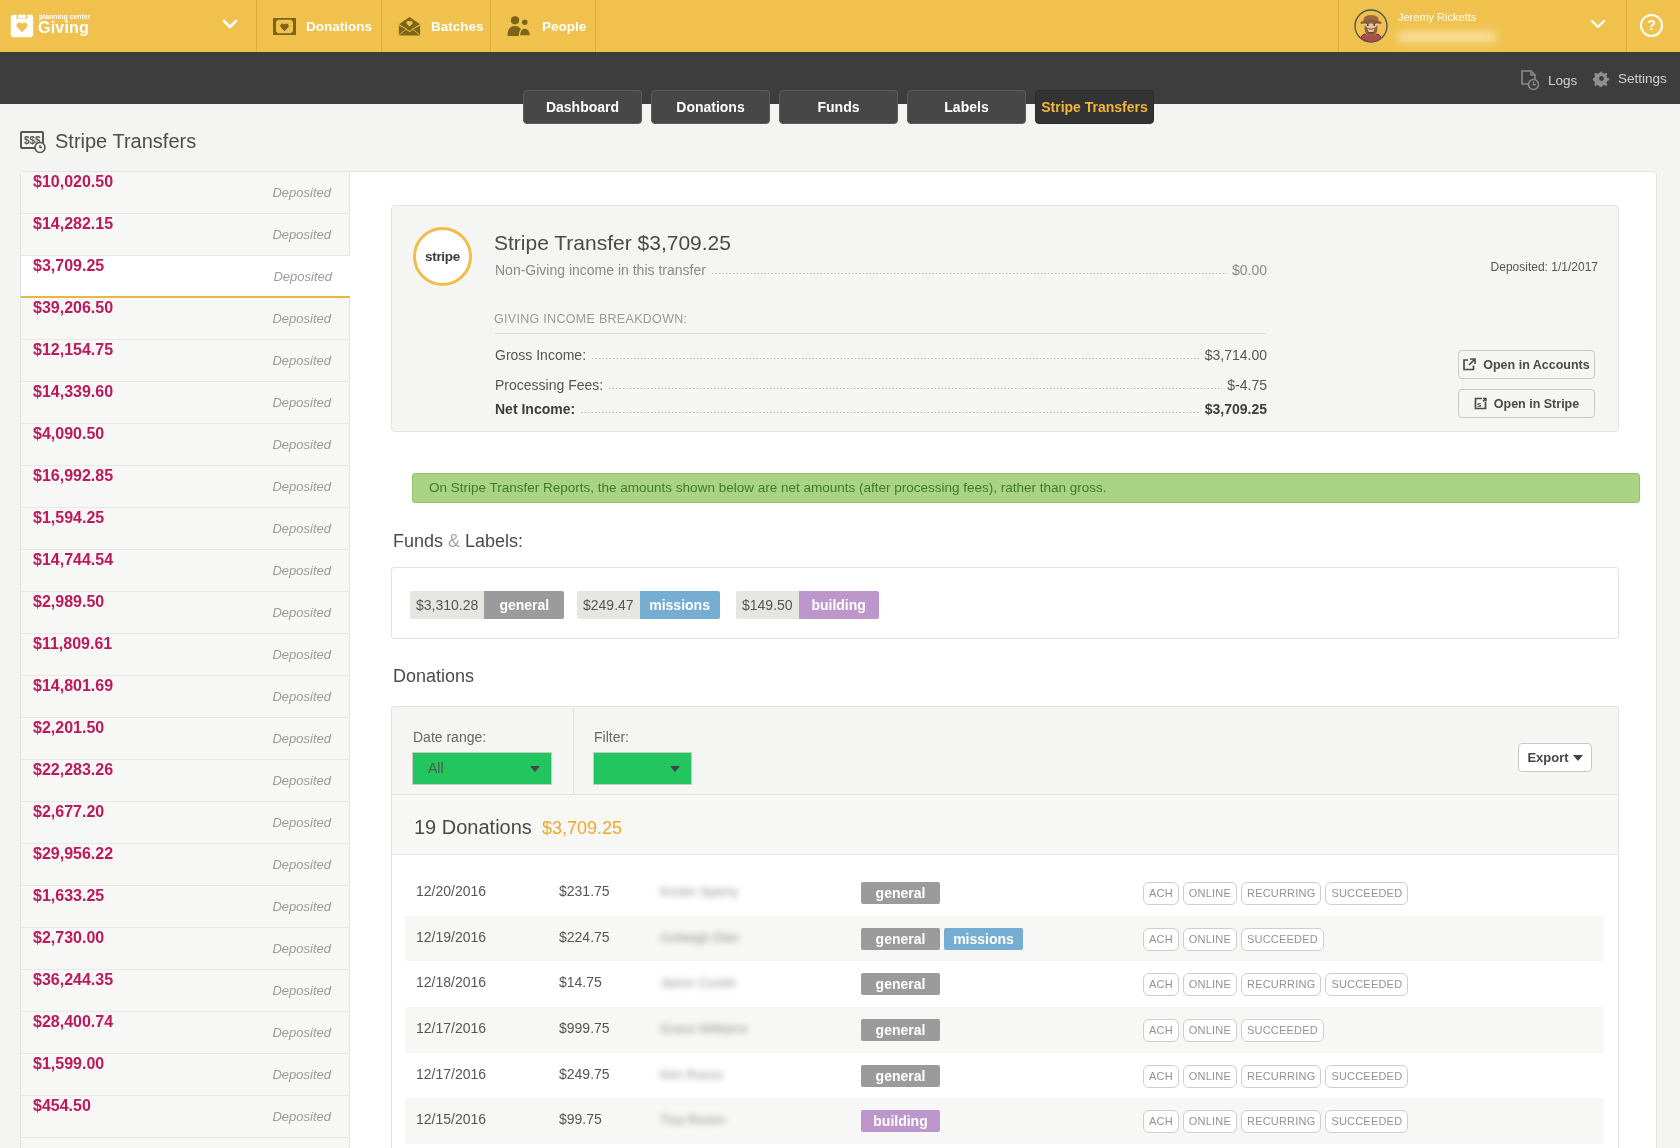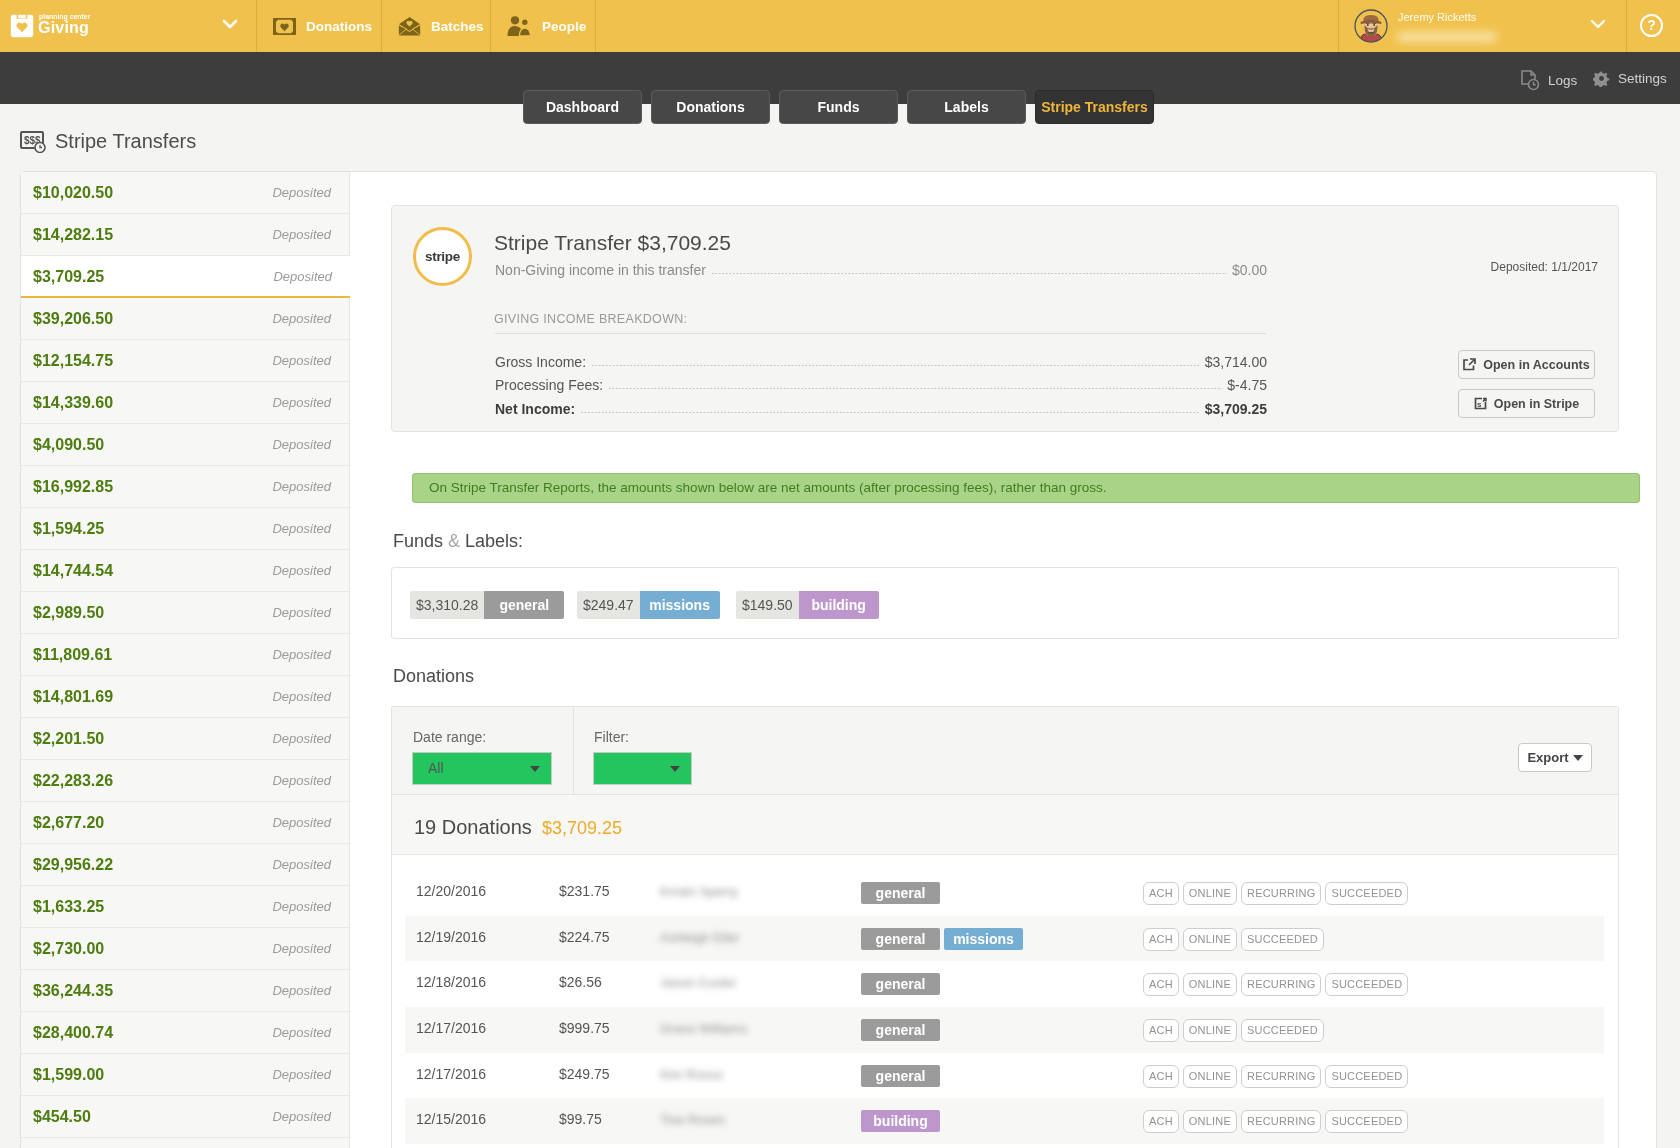--- a/index.html
+++ b/index.html
@@ -30,21 +30,21 @@
 .settings { position:absolute; left:1593px; top:18px; color:#d2d2d2; font-size:13.5px; display:flex; align-items:center; }
 
 
 .ptitle { position:absolute; left:20px; top:130px; display:flex; align-items:center; color:#4d4d4d; font-size:20px; }
 .ptitle svg { margin-right:9px; }
 
 
 .panel { position:absolute; left:20px; top:171px; width:1637px; height:1000px; background:#fff; border:1px solid #e2e2e0; border-radius:4px 4px 0 0; }
 .side { position:absolute; left:0; top:0; width:329px; height:1000px; border-right:1px solid #e5e5e3; }
 .srow { position:relative; height:42px; background:#f7f7f5; border-bottom:1px solid #e8e8e6; }
-.srow .amt { position:absolute; left:12px; top:12px; font-size:16px; font-weight:bold; color:#4d7c0f; }
+.srow .amt { position:absolute; left:12px; top:1px; font-size:16px; font-weight:bold; color:#be185d; }
 .srow .dep { position:absolute; right:18px; top:13px; font-size:13px; font-style:italic; color:#9b9b9b; }
 .srow.sel { background:#fff; border-bottom:2px solid #eab640; height:42px; margin-right:-1px; }
 .main { position:absolute; left:330px; top:0; width:1307px; height:1000px; }
 
 
 .dcard { position:absolute; left:40px; top:33px; width:1228px; height:227px; background:#f5f5f3; border:1px solid #e3e3e1; border-radius:4px; }
 .slogo { position:absolute; left:21px; top:21px; width:59px; height:59px; background:#fff; border:3px solid #f2bc49; border-radius:50%; text-align:center; line-height:53px; font-size:13.5px; font-weight:bold; color:#3a3a3a; letter-spacing:-0.3px; }
 .dtitle { position:absolute; left:102px; top:25px; font-size:21px; color:#4a4a4a; }
 .drow { position:absolute; left:103px; width:772px; display:flex; align-items:baseline; font-size:14px; color:#555; }
 .drow .dots { flex:1; height:3px; margin:0 5px; align-self:flex-end; margin-bottom:3px; background-image:radial-gradient(circle, #c2c2c0 0.75px, transparent 1.0px); background-size:3.5px 3px; background-repeat:repeat-x; }
@@ -300,21 +300,21 @@
     <div class="dcard">
       <div class="slogo">stripe</div>
       <div class="dtitle">Stripe Transfer $3,709.25</div>
       <div class="drow" style="top:56px; color:#8b8b8b;">
           <span>Non-Giving income in this transfer</span>
           <span class="dots"></span>
           <span>$0.00</span>
         </div>
       <div class="gih">GIVING INCOME BREAKDOWN:</div>
       <div class="dhr"></div>
-      <div class="drow" style="top:148px;">
+      <div class="drow" style="top:141px;">
           <span>Gross Income:</span>
           <span class="dots"></span>
           <span>$3,714.00</span>
         </div>
       <div class="drow" style="top:171px;">
           <span>Processing Fees:</span>
           <span class="dots"></span>
           <span>$-4.75</span>
         </div>
       <div class="drow" style="top:195px; font-weight:bold; color:#3d3d3d;">
@@ -401,21 +401,21 @@
               <span class="chip-f c-mis">missions</span>
             </div>
           <div class="tags">
               <span class="tag">ACH</span>
               <span class="tag">ONLINE</span>
               <span class="tag">SUCCEEDED</span>
             </div>
         </div>
         <div class="trow">
           <span class="c1">12/18/2016</span>
-            <span class="c2">$26.56</span>
+            <span class="c2">$14.75</span>
             <span class="c3">Jason Custer</span>
           <div class="chips">
               <span class="chip-f c-gen">general</span>
             </div>
           <div class="tags">
               <span class="tag">ACH</span>
               <span class="tag">ONLINE</span>
               <span class="tag">RECURRING</span>
               <span class="tag">SUCCEEDED</span>
             </div>

